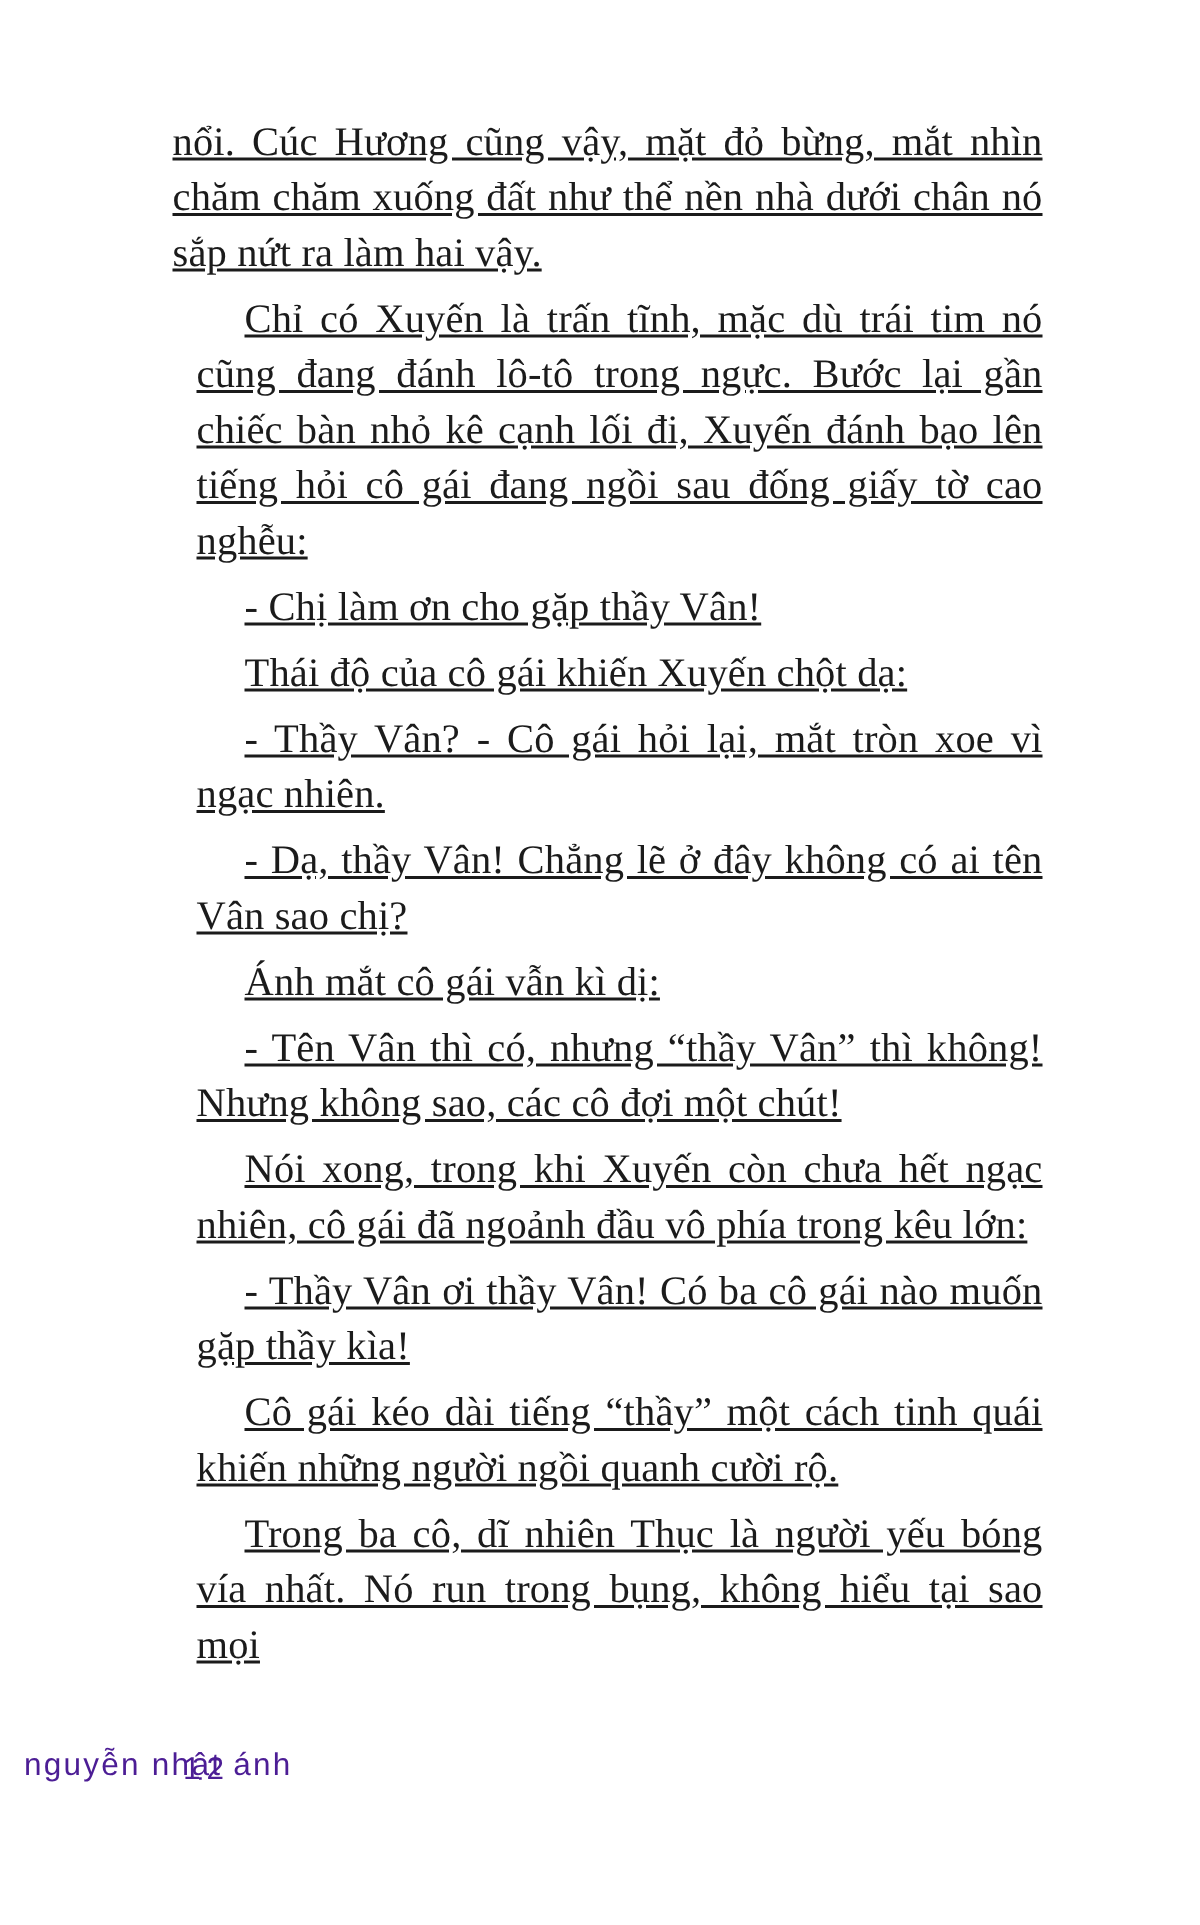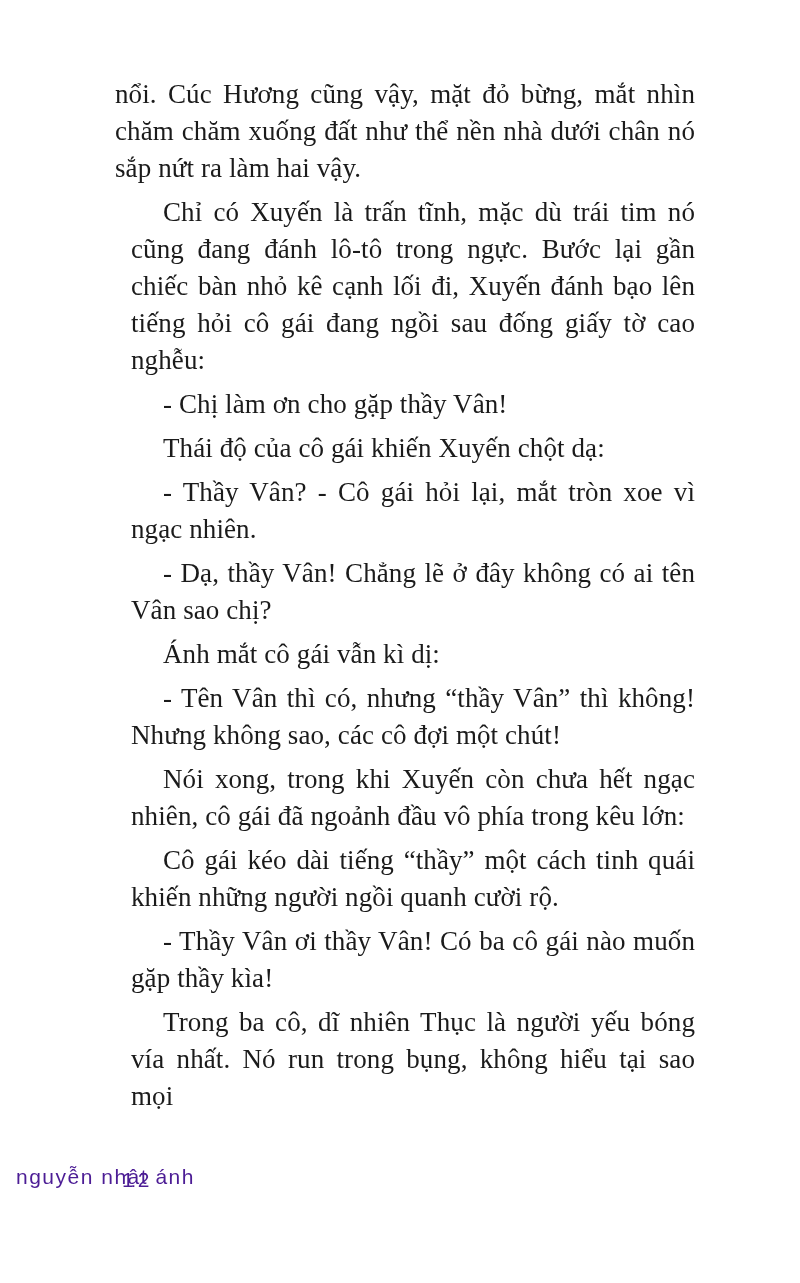--- a/index.html
+++ b/index.html
@@ -24,20 +24,21 @@
     top: 76px;
     left: 115px;
     width: 580px;
     font-size: 27px;
     line-height: 37px;
     text-align: justify;
     letter-spacing: 0.1px;
   }
   .para {
     margin: 0;
+    text-decoration: underline;
   }
   .para + .para {
     margin-top: 7px;
   }
   .para.indent {
     text-indent: 32px;
     margin-left: 16px;
   }
   .footer {
     position: absolute;
@@ -70,21 +71,21 @@
   <div class="text-block">
       <p class="para">nổi. Cúc Hương cũng vậy, mặt đỏ bừng, mắt nhìn chăm chăm xuống đất như thể nền nhà dưới chân nó sắp nứt ra làm hai vậy.</p>
       <p class="para indent">Chỉ có Xuyến là trấn tĩnh, mặc dù trái tim nó cũng đang đánh lô-tô trong ngực. Bước lại gần chiếc bàn nhỏ kê cạnh lối đi, Xuyến đánh bạo lên tiếng hỏi cô gái đang ngồi sau đống giấy tờ cao nghễu:</p>
       <p class="para indent">- Chị làm ơn cho gặp thầy Vân!</p>
       <p class="para indent">Thái độ của cô gái khiến Xuyến chột dạ:</p>
       <p class="para indent">- Thầy Vân? - Cô gái hỏi lại, mắt tròn xoe vì ngạc nhiên.</p>
       <p class="para indent">- Dạ, thầy Vân! Chẳng lẽ ở đây không có ai tên Vân sao chị?</p>
       <p class="para indent">Ánh mắt cô gái vẫn kì dị:</p>
       <p class="para indent">- Tên Vân thì có, nhưng “thầy Vân” thì không! Nhưng không sao, các cô đợi một chút!</p>
       <p class="para indent">Nói xong, trong khi Xuyến còn chưa hết ngạc nhiên, cô gái đã ngoảnh đầu vô phía trong kêu lớn:</p>
+      <p class="para indent">- Thầy Vân ơi thầy Vân! Có ba cô gái nào muốn gặp thầy kìa!</p>
       <p class="para indent">Cô gái kéo dài tiếng “thầy” một cách tinh quái khiến những người ngồi quanh cười rộ.</p>
-      <p class="para indent">- Thầy Vân ơi thầy Vân! Có ba cô gái nào muốn gặp thầy kìa!</p>
       <p class="para indent">Trong ba cô, dĩ nhiên Thục là người yếu bóng vía nhất. Nó run trong bụng, không hiểu tại sao mọi</p>
     </div>
   <div class="footer">
     <span class="page-number">12</span>
     <span class="running-title">nguyễn nhật ánh</span>
   </div>
 </div>
 
 </body></html>

